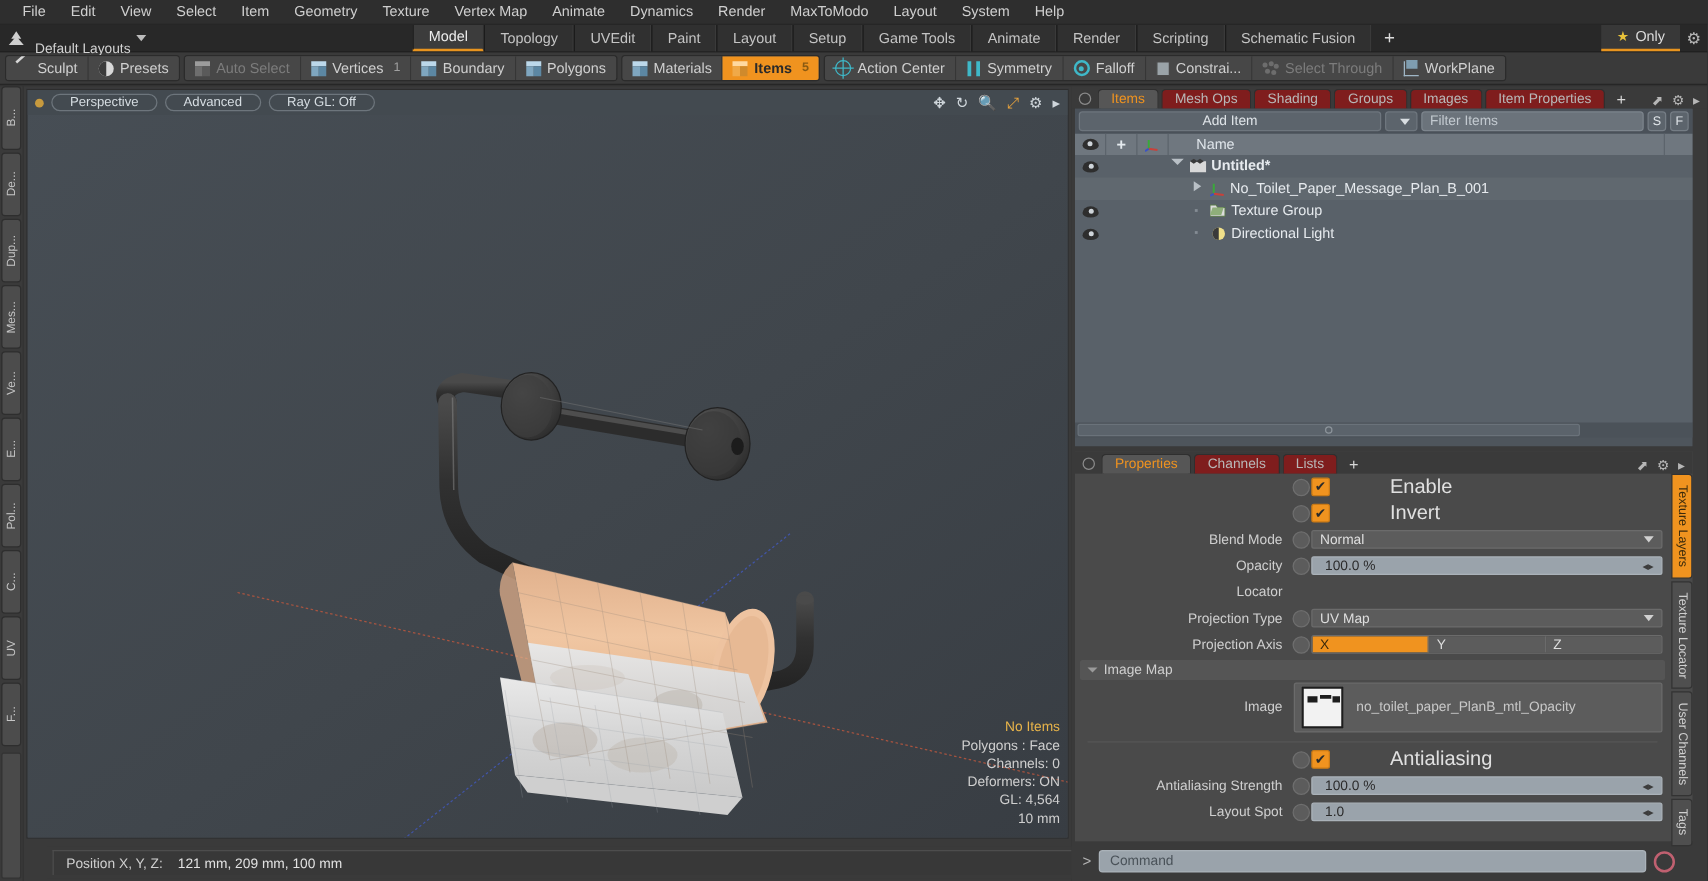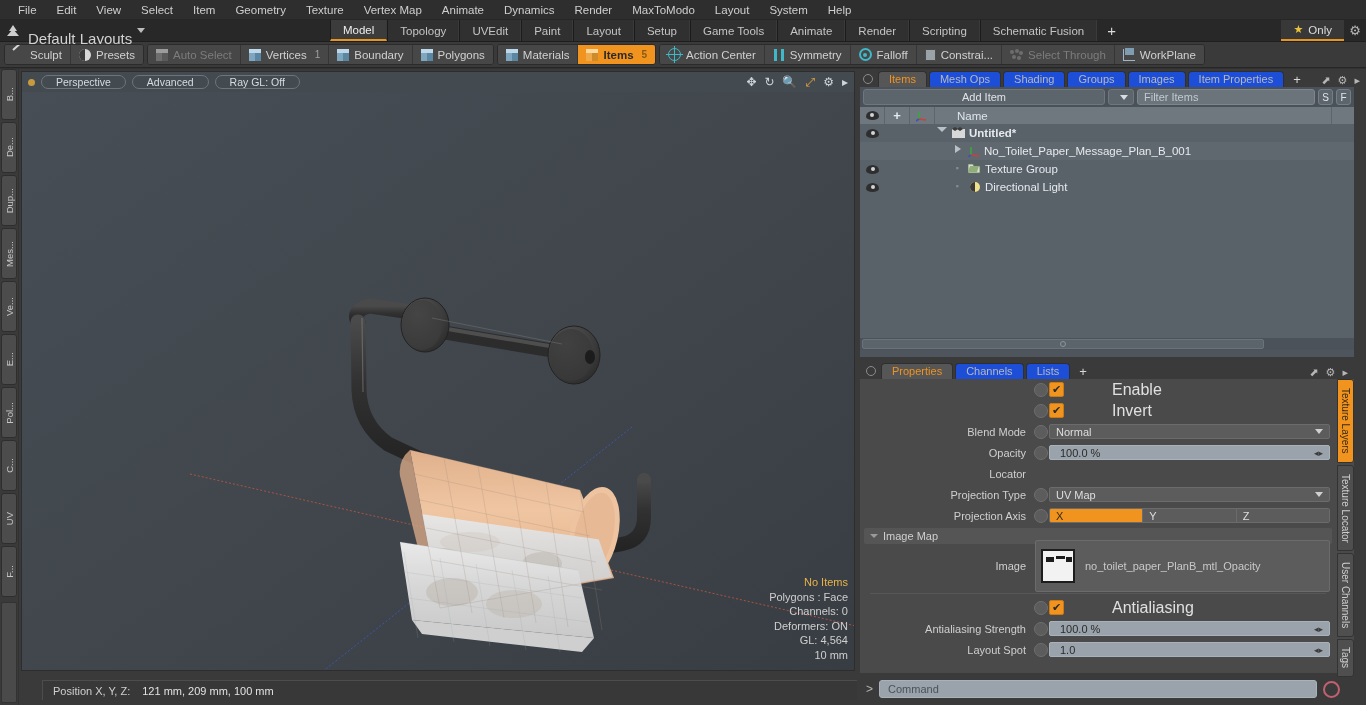--- a/index.html
+++ b/index.html
@@ -15,21 +15,21 @@
 
   
   .layoutbar { height:22px; background:#282828; display:flex; align-items:stretch;
     border-bottom:1px solid #1e1e1e; }
   .lb-left { display:flex; align-items:center; width:330px; padding-left:6px; }
   .tree-icon { width:14px; height:14px; position:relative; margin-right:8px; }
   .tree-icon:before { content:""; position:absolute; left:3px; top:1px; border-left:4px solid transparent;
     border-right:4px solid transparent; border-bottom:6px solid #cfcfcf; }
   .tree-icon:after { content:""; position:absolute; left:1px; top:5px; border-left:6px solid transparent;
     border-right:6px solid transparent; border-bottom:7px solid #cfcfcf; }
-  .dl-label { font-size:15px; color:#d2d2d2;margin-top:16px; }
+  .dl-label { font-size:11px; color:#d2d2d2;margin-top:16px; }
   .caret { display:inline-block; margin-left:5px; border-left:4px solid transparent;
     border-right:4px solid transparent; border-top:5px solid #bcbcbc; vertical-align:middle; }
   .lb-tabs { display:flex; align-items:stretch; }
   .lt { padding:0 12px; display:flex; align-items:center; font-size:11.5px; color:#c4c4c4;
     border-left:1px solid #1b1b1b; border-right:1px solid #3a3a3a; background:#303030; cursor:default; }
   .lt.active { background:#3c3c3c; color:#ededed; border-bottom:2px solid #e8941f; }
   .lt.plus { background:#282828; border:none; color:#dcdcdc; font-size:15px; padding:0 10px; }
   .lb-right { margin-left:auto; display:flex; align-items:stretch; }
   .only-btn { display:flex; align-items:center; gap:5px; padding:0 12px; background:#383838;
     border-bottom:2px solid #e8941f; font-size:11.5px; color:#dcdcdc; }
@@ -107,21 +107,21 @@
   .sbinner { position:absolute; left:4px; top:3px; width:830px; height:20px; background:#383838;
     border-top:1px solid #4d4d4d; border-left:1px solid #4d4d4d; display:flex; align-items:center; padding-left:10px; }
   .sb-label { color:#cfcfcf; font-size:11px; }
   .sb-val { color:#e2e2e2; font-size:11px; margin-left:12px; }
 
   
   .right { position:absolute; left:857px; top:0; width:509px; height:636px; background:#3a3a3a; }
 
   .panel-tabs { height:18px; display:flex; align-items:flex-end; background:#3a3a3a; padding-left:4px; }
   .pt-dot { width:10px; height:10px; border-radius:50%; border:1.5px solid #8b8b8b; margin:0 5px 3px 2px; }
-  .pt { padding:1px 10px 2px; font-size:11px; color:#b8b8b8; background:#1d4ed8;
+  .pt { padding:1px 10px 2px; font-size:11px; color:#b8b8b8; background:#7f1d1d;
     border:1px solid #2f2f2f; border-bottom:none; border-radius:4px 4px 0 0; margin-right:2px; cursor:default; }
   .pt.active { background:#565656; color:#f0931f; }
   .pt.plus { background:transparent; border:none; color:#d8d8d8; font-size:13px; padding:0 7px; }
   .pt-right { margin-left:auto; display:flex; align-items:center; gap:7px; padding-right:6px; color:#b6b6b6; font-size:11px; }
 
   .items-panel { position:absolute; left:3px; top:18px; width:494px; height:270px; background:#4e555c; }
   .ip-toolrow { height:20px; display:flex; align-items:center; gap:3px; padding:2px 3px; background:#4a5159; }
   .additem { flex:1; height:16px; background:#5c646c; border:1px solid #6e767e; border-radius:3px;
     display:flex; align-items:center; justify-content:center; font-size:11px; color:#dfe4e8; }
   .dd-btn { width:26px; height:16px; background:#5c646c; border:1px solid #6e767e; border-radius:3px;
@@ -173,21 +173,21 @@
   .ctrl.slider { background:#9aa3ab; border-color:#aab2b9; color:#2b2b2b; padding-left:10px; }
   .ctrl .dcaret { margin-left:auto; border-left:4px solid transparent; border-right:4px solid transparent;
     border-top:5px solid #d0d0d0; }
   .spin { margin-left:auto; display:flex; gap:1px; color:#3c3c3c; font-size:9px; }
   .axisgrp { flex:1; height:15px; display:flex; border:1px solid #6b6b6b; border-radius:2px; overflow:hidden; margin-left:1px;}
   .axisgrp div { flex:1; display:flex; align-items:center; padding-left:6px; font-size:11px;
     background:#5c5c5c; color:#dedede; border-right:1px solid #6b6b6b; }
   .axisgrp div:last-child { border-right:none; }
   .axisgrp div.on { background:#f0931f; color:#3a2a0c; }
   .imgrow { height:44px; display:flex; align-items:center; padding:0 6px; }
-  .imgctrl { flex:1; height:52px; background:#5c5c5c; border:1px solid #6b6b6b; border-radius:2px;
+  .imgctrl { flex:1; height:40px; background:#5c5c5c; border:1px solid #6b6b6b; border-radius:2px;
     display:flex; align-items:center; padding:0 5px; gap:10px; margin-left:1px; }
   .thumbimg { width:34px; height:34px; background:#f2f2f2; border:2px solid #1d1d1d; position:relative; flex:none; }
   .thumbimg i { position:absolute; background:#1d1d1d; }
   .divline { height:1px; background:#565656; margin:5px 10px 3px 10px; }
 
   .vtab-right { position:absolute; right:0; top:18px; width:17px; height:294px; }
   .vtr { width:17px; background:#4f4f4f; border:1px solid #333; border-radius:0 3px 3px 0;
     margin-bottom:2px; display:flex; align-items:center; justify-content:center; }
   .vtr span { writing-mode:vertical-rl; text-orientation:mixed; font-size:10px; color:#cfcfcf; white-space:nowrap; }
   .vtr.active { background:#f0931f; } .vtr.active span { color:#3a2a0c; }

